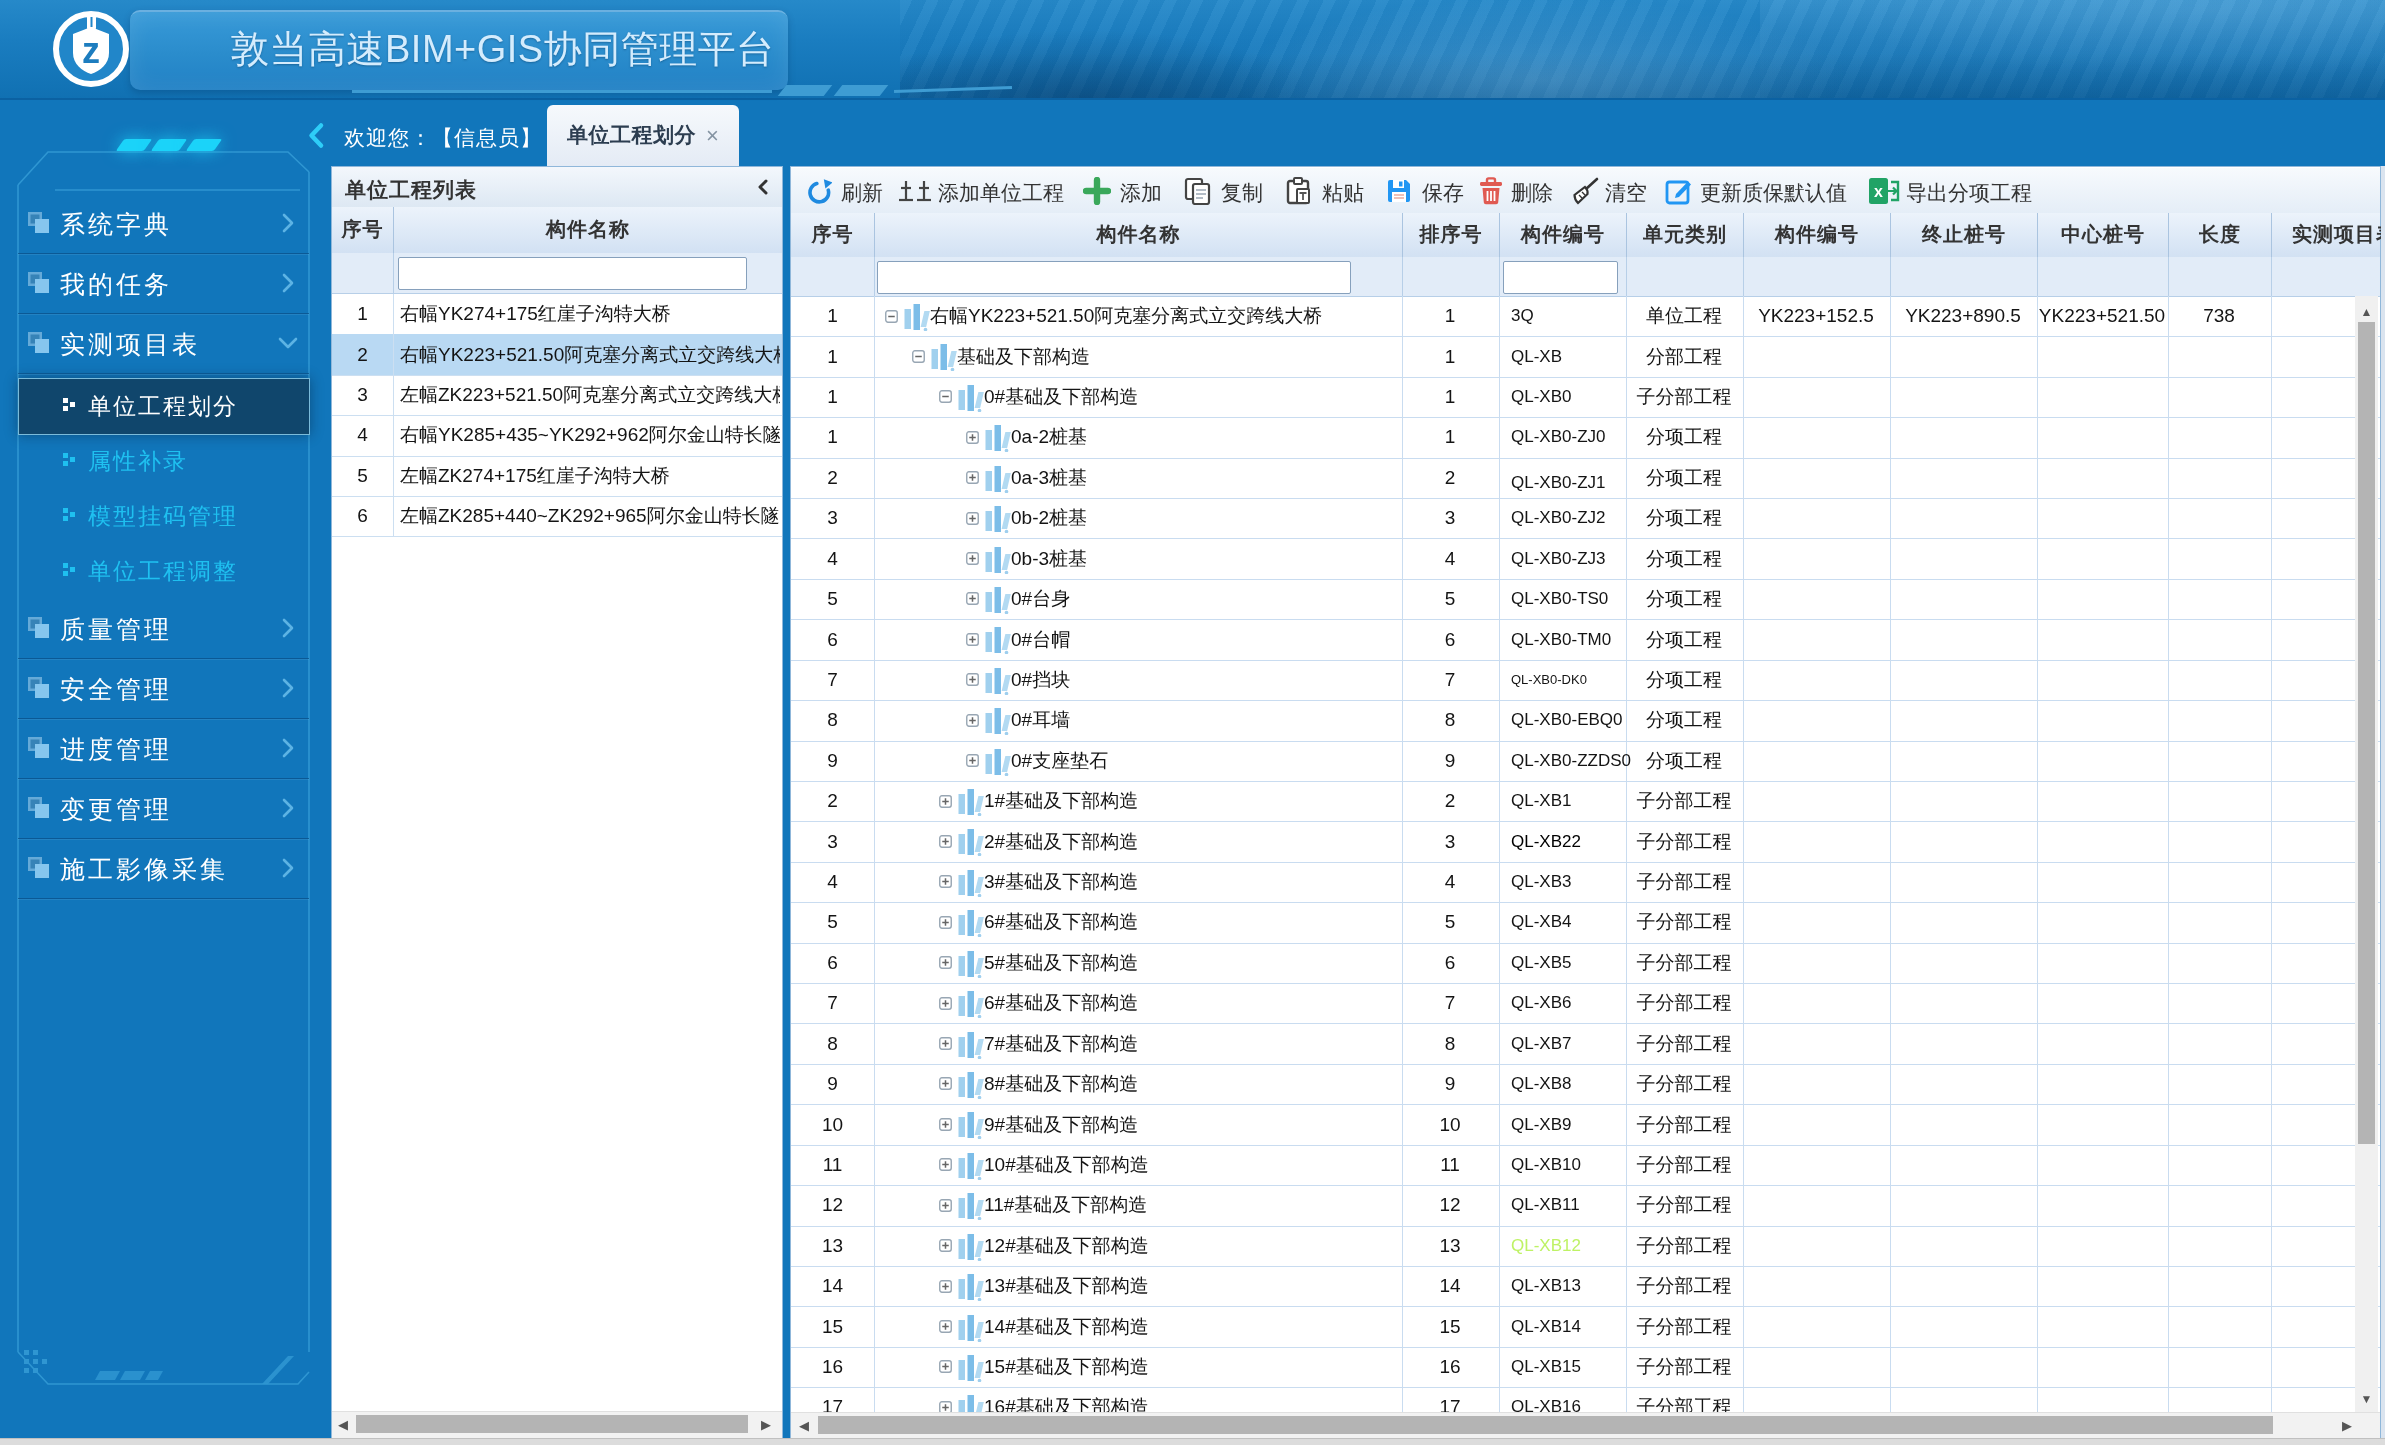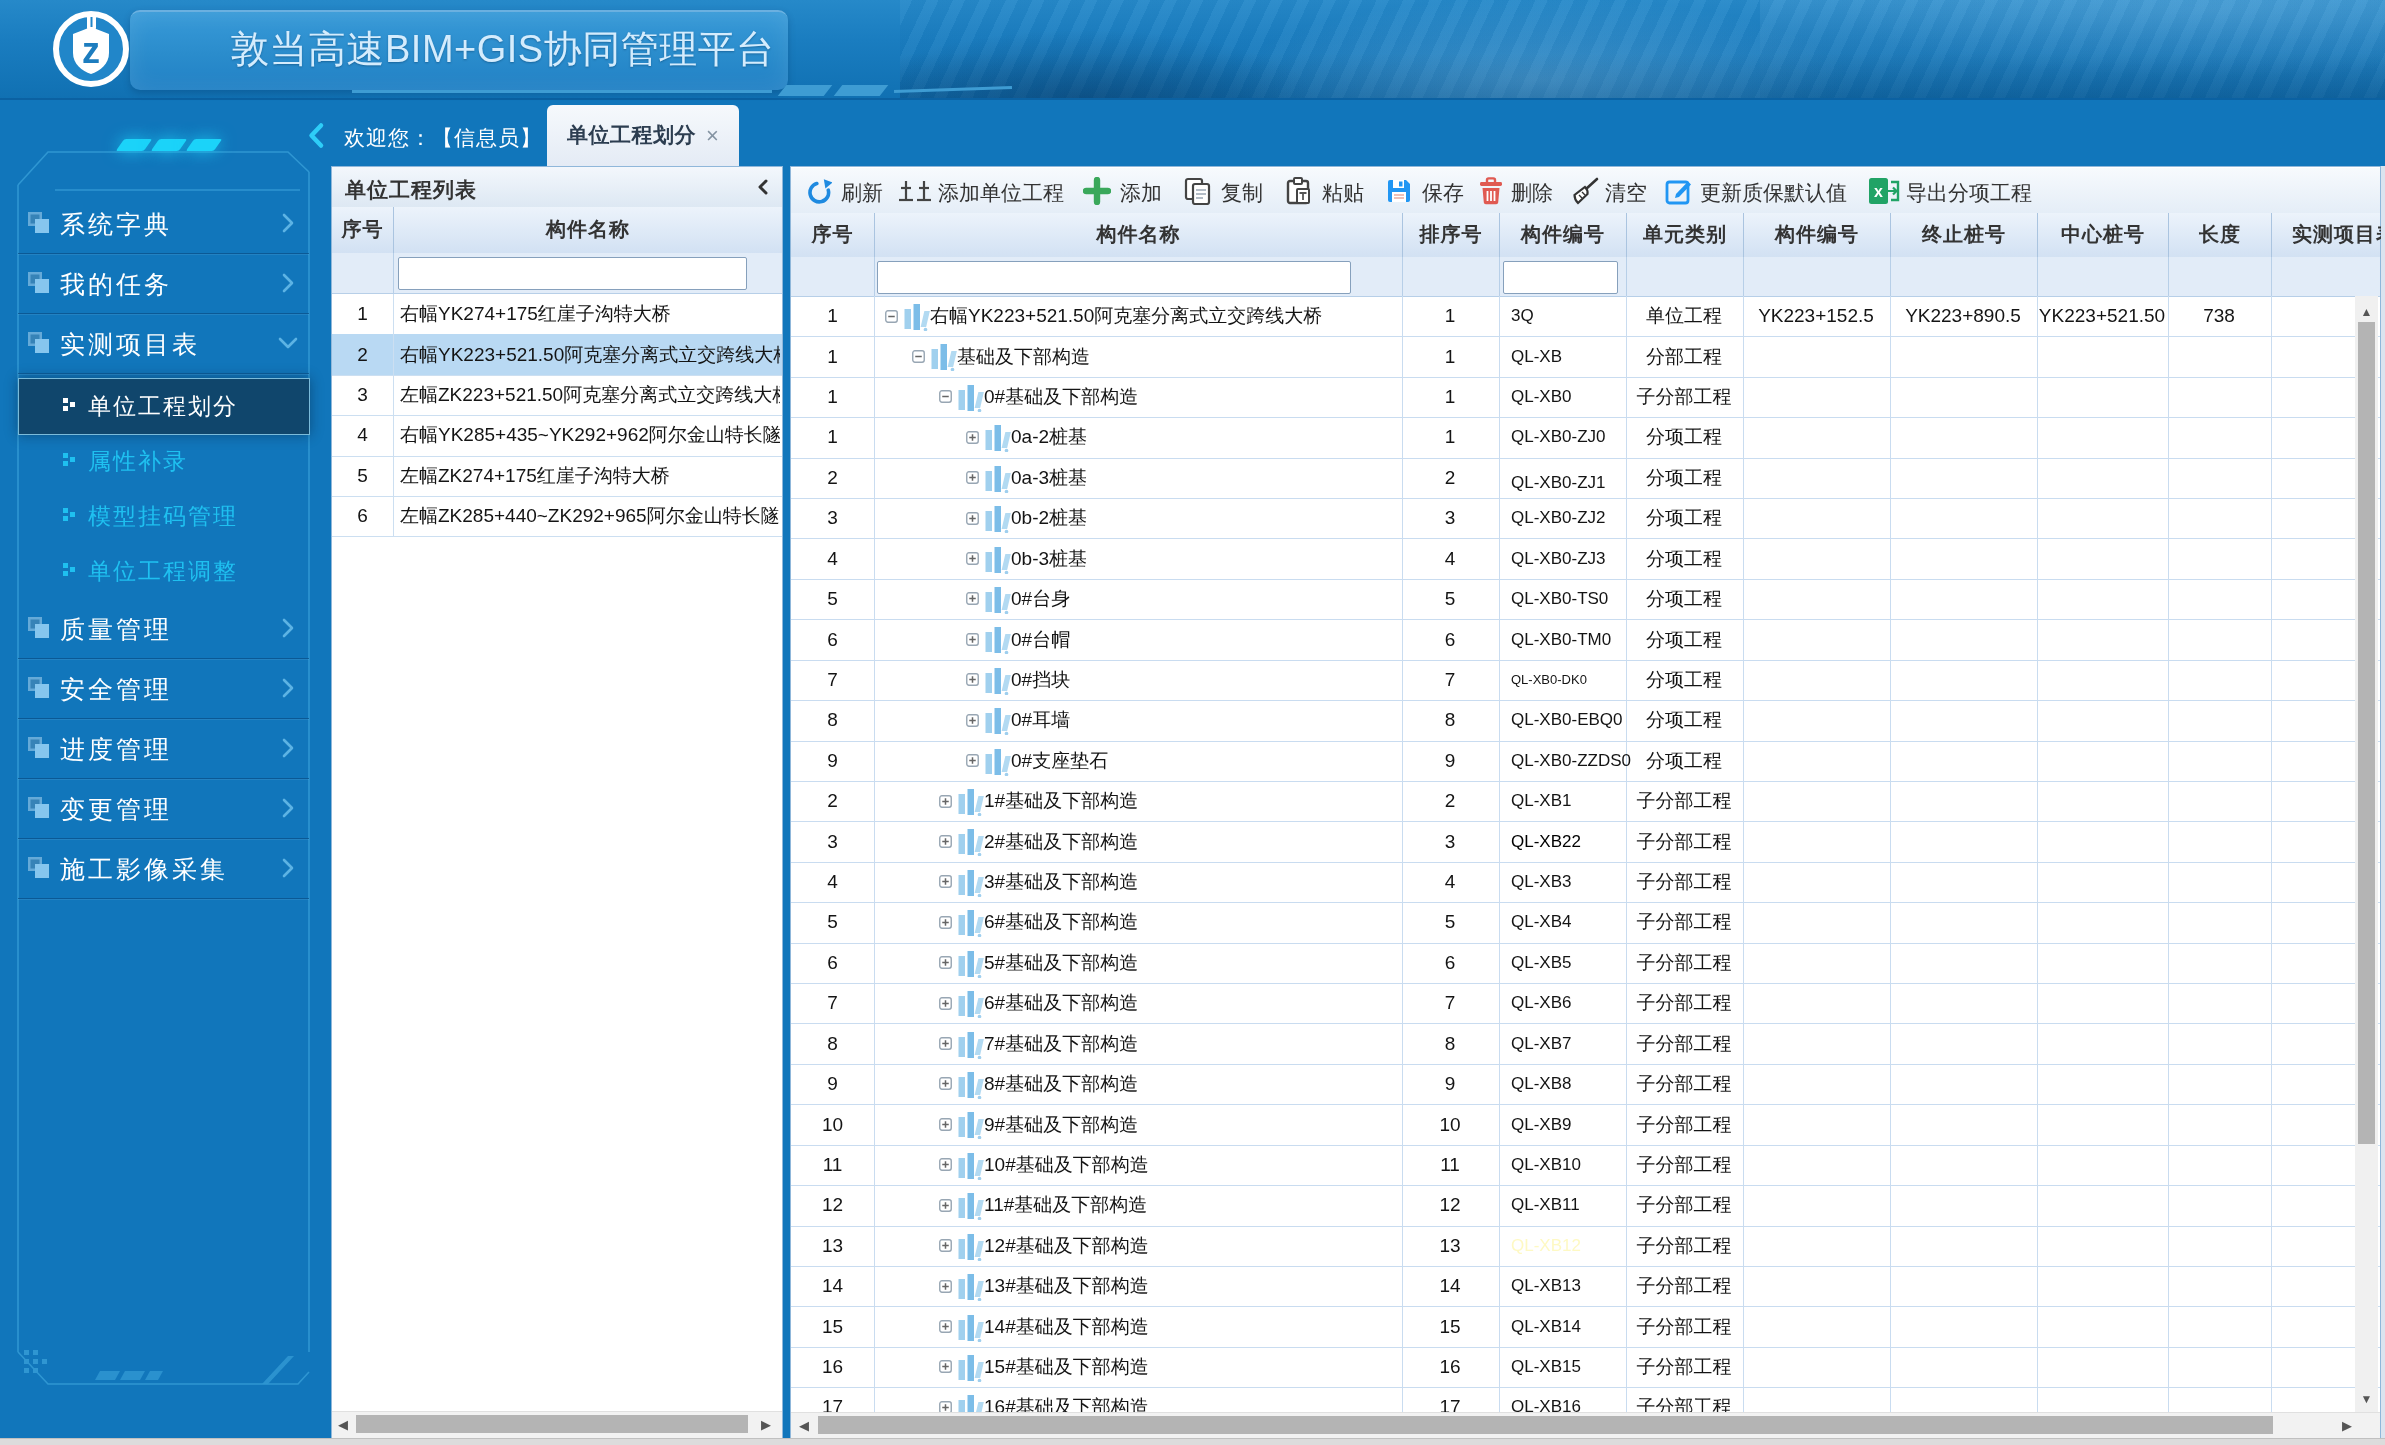--- a/index.html
+++ b/index.html
@@ -974,21 +974,21 @@
     <line x1="6" y1="3" x2="6" y2="9" stroke="#666" stroke-width="1.4"></line>
   </svg>
 <svg class="a" style="left:958px;top:1230.66px" width="26" height="30" viewBox="0 0 26 30">
     <rect x="0.5" y="8" width="6.5" height="20" fill="#a0d0ee"></rect>
     <rect x="9.5" y="3" width="6.5" height="26" fill="#7cbde8"></rect>
     <rect x="18.5" y="10" width="5.5" height="16" fill="#b2daf2" transform="skewX(-13)" transform-origin="21 18"></rect>
     <circle cx="21.5" cy="28.5" r="1.8" fill="#9fcfee"></circle>
   </svg>
 <div class="a dtxt vctr" style="left:984px;top:1225.7px;width:417px;height:40.4px;white-space:nowrap;overflow:hidden">12#基础及下部构造</div>
 <div class="a dtxt ctr" style="left:1402px;top:1225.7px;width:96px;height:40.4px">13</div>
-<div class="a vctr" style="left:1511px;top:1225.7px;width:114px;height:40.4px;font-size:17px;color:#fef9c3;white-space:nowrap">QL-XB12</div>
+<div class="a vctr" style="left:1511px;top:1225.7px;width:114px;height:40.4px;font-size:17px;color:#bef264;white-space:nowrap">QL-XB12</div>
 <div class="a dtxt ctr" style="left:1626px;top:1225.7px;width:116px;height:40.4px">子分部工程</div>
 <div class="a" style="left:791px;top:1266.1px;width:1589px;height:40.4px;border-bottom:1px solid #c9dcf0"></div>
 <div class="a" style="left:874px;top:1266.1px;width:1px;height:40.4px;background:#c9dcf0"></div>
 <div class="a" style="left:1402px;top:1266.1px;width:1px;height:40.4px;background:#c9dcf0"></div>
 <div class="a" style="left:1499px;top:1266.1px;width:1px;height:40.4px;background:#c9dcf0"></div>
 <div class="a" style="left:1626px;top:1266.1px;width:1px;height:40.4px;background:#c9dcf0"></div>
 <div class="a" style="left:1743px;top:1266.1px;width:1px;height:40.4px;background:#c9dcf0"></div>
 <div class="a" style="left:1890px;top:1266.1px;width:1px;height:40.4px;background:#c9dcf0"></div>
 <div class="a" style="left:2037px;top:1266.1px;width:1px;height:40.4px;background:#c9dcf0"></div>
 <div class="a" style="left:2168px;top:1266.1px;width:1px;height:40.4px;background:#c9dcf0"></div>

